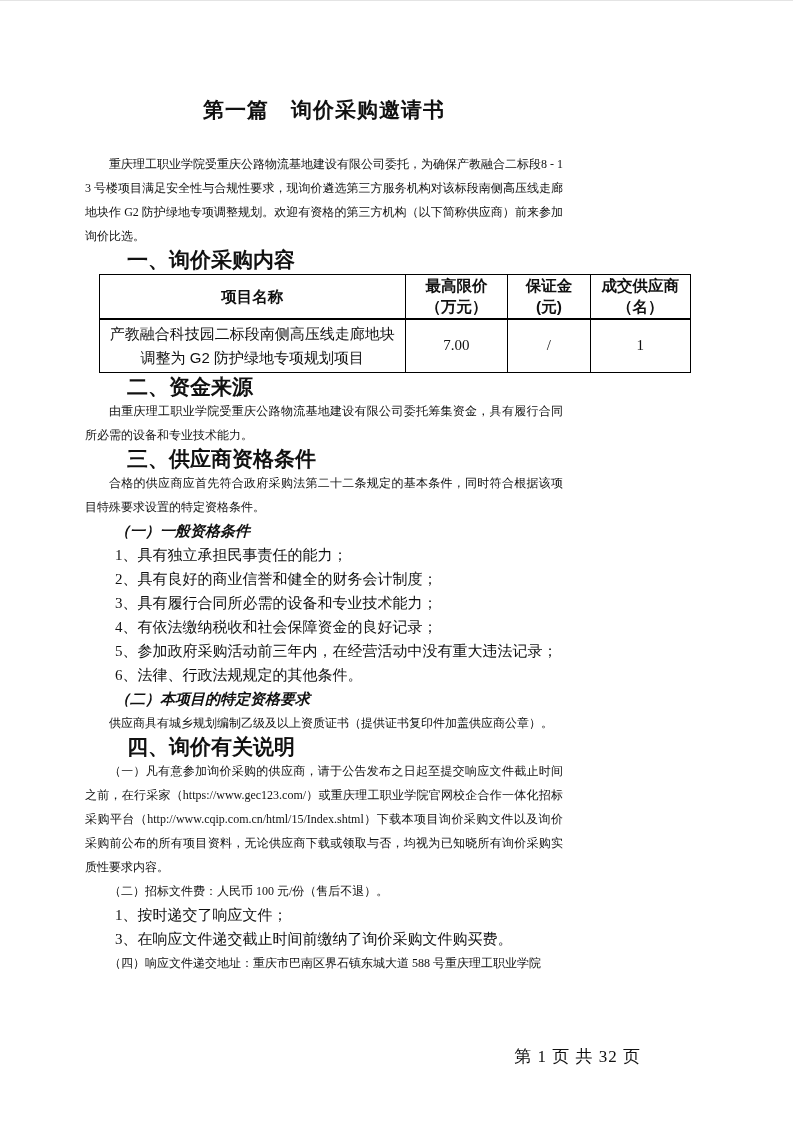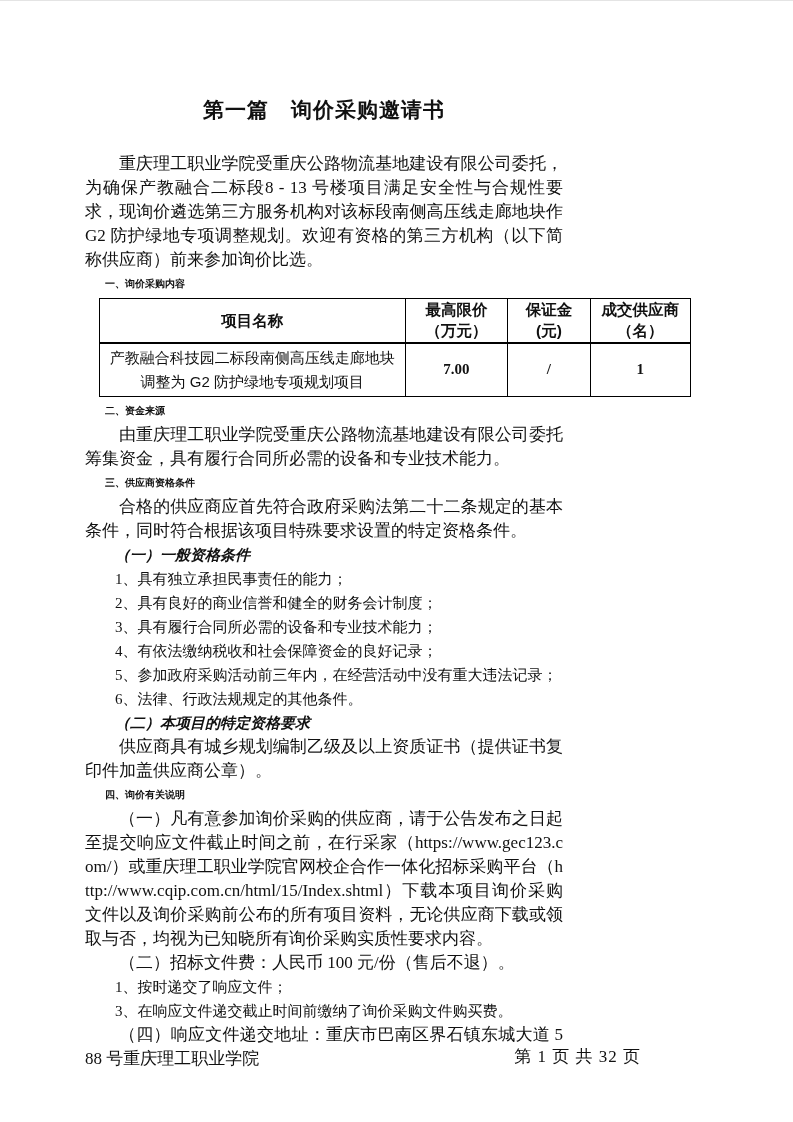--- a/index.html
+++ b/index.html
@@ -20,31 +20,31 @@
   }
   .doc-title {
     font-family: "Liberation Sans", "DejaVu Sans", sans-serif;
     font-weight: bold;
     font-size: 21px;
     line-height: 30px;
     text-align: center;
     letter-spacing: 1px;
   }
   .para {
-    font-size: 17px;
+    font-size: 12px;
     line-height: 24px;
     text-align: justify;
     text-indent: 2em;
     word-break: break-all;
   }
   .intro { margin-top: 27px; }
   .sec-heading {
     font-family: Liberation Serif, serif;
     font-weight: bold;
-    font-size: 10px;
+    font-size: 21px;
     line-height: 24px;
     text-indent: 2em;
   }
   .sub-heading {
     font-family: "Liberation Serif", "DejaVu Serif", serif;
     font-weight: bold;
     font-style: italic;
     font-size: 15px;
     line-height: 24px;
     text-indent: 2em;
@@ -79,21 +79,21 @@
   table.procure td { height: 54px; }
   td.cell-project {
     font-family: "Liberation Sans", "DejaVu Sans", sans-serif;
     font-weight: normal;
     font-size: 15px;
     line-height: 24px;
     padding: 0 8px;
     word-break: break-all;
   }
   td.cell-num {
-    font-weight: bold;
+    font-weight: normal;
     font-size: 15px;
     border-radius: 17px;
   }
   .col-project { width: 51.7%; }
   .col-price   { width: 17.4%; }
   .col-deposit { width: 13.9%; }
   .col-winner  { width: 17.0%; }
   .gap-sm { margin-top: 2px; }
   .footer {
     position: absolute;

